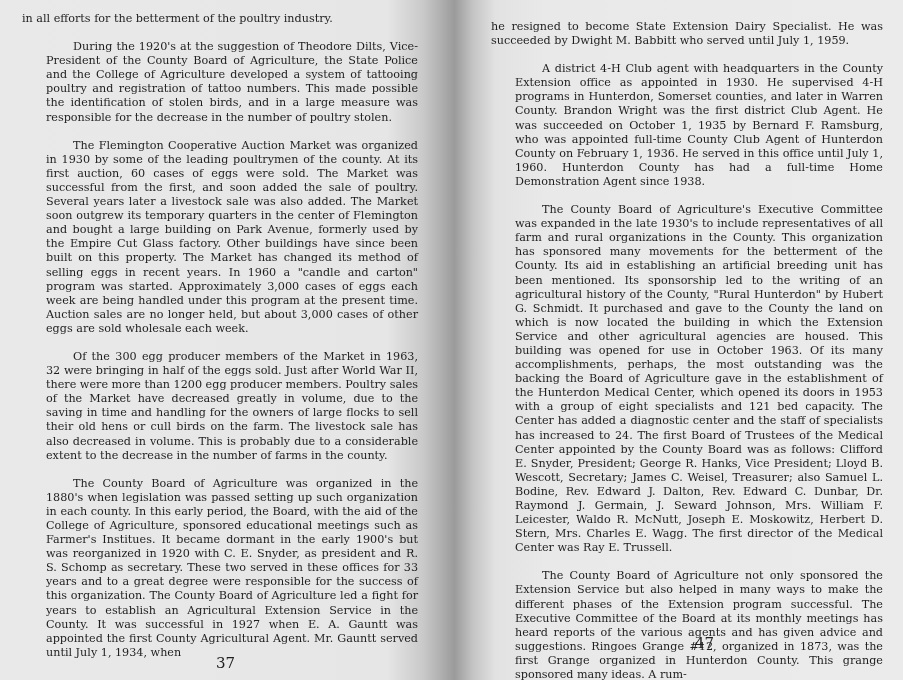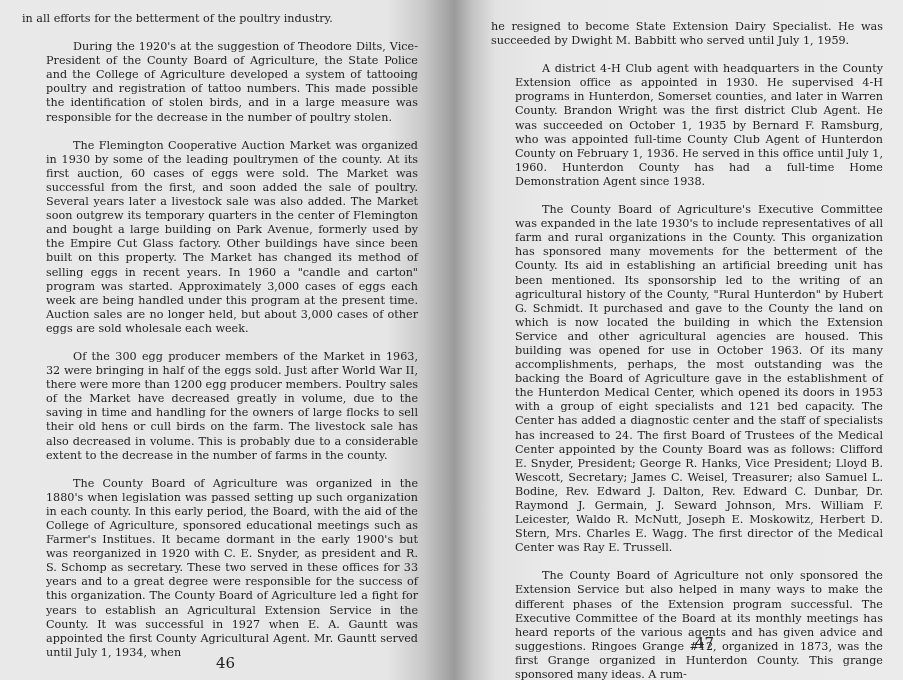--- a/index.html
+++ b/index.html
@@ -17,21 +17,21 @@
 </head>
 <body>
 
 <div class="spread">
   <div class="page page-left">
     <p class="para">in all efforts for the betterment of the poultry industry.</p>
     <p class="para indent">During the 1920's at the suggestion of Theodore Dilts, Vice-President of the County Board of Agriculture, the State Police and the College of Agriculture developed a system of tattooing poultry and registration of tattoo numbers. This made possible the identification of stolen birds, and in a large measure was responsible for the decrease in the number of poultry stolen.</p>
     <p class="para indent">The Flemington Cooperative Auction Market was organized in 1930 by some of the leading poultrymen of the county. At its first auction, 60 cases of eggs were sold. The Market was successful from the first, and soon added the sale of poultry. Several years later a livestock sale was also added. The Market soon outgrew its temporary quarters in the center of Flemington and bought a large building on Park Avenue, formerly used by the Empire Cut Glass factory. Other buildings have since been built on this property. The Market has changed its method of selling eggs in recent years. In 1960 a "candle and carton" program was started. Approximately 3,000 cases of eggs each week are being handled under this program at the present time. Auction sales are no longer held, but about 3,000 cases of other eggs are sold wholesale each week.</p>
     <p class="para indent">Of the 300 egg producer members of the Market in 1963, 32 were bringing in half of the eggs sold. Just after World War II, there were more than 1200 egg producer members. Poultry sales of the Market have decreased greatly in volume, due to the saving in time and handling for the owners of large flocks to sell their old hens or cull birds on the farm. The livestock sale has also decreased in volume. This is probably due to a considerable extent to the decrease in the number of farms in the county.</p>
     <p class="para indent">The County Board of Agriculture was organized in the 1880's when legislation was passed setting up such organization in each county. In this early period, the Board, with the aid of the College of Agriculture, sponsored educational meetings such as Farmer's Institues. It became dormant in the early 1900's but was reorganized in 1920 with C. E. Snyder, as president and R. S. Schomp as secretary. These two served in these offices for 33 years and to a great degree were responsible for the success of this organization. The County Board of Agriculture led a fight for years to establish an Agricultural Extension Service in the County. It was successful in 1927 when E. A. Gauntt was appointed the first County Agricultural Agent. Mr. Gauntt served until July 1, 1934, when</p>
-    <div class="page-number">46</div>
+    <div class="page-number">37</div>
   </div>
   <div class="page page-right">
     <p class="para">he resigned to become State Extension Dairy Specialist. He was succeeded by Dwight M. Babbitt who served until July 1, 1959.</p>
     <p class="para indent">A district 4-H Club agent with headquarters in the County Extension office as appointed in 1930. He supervised 4-H programs in Hunterdon, Somerset counties, and later in Warren County. Brandon Wright was the first district Club Agent. He was succeeded on October 1, 1935 by Bernard F. Ramsburg, who was appointed full-time County Club Agent of Hunterdon County on February 1, 1936. He served in this office until July 1, 1960. Hunterdon County has had a full-time Home Demonstration Agent since 1938.</p>
     <p class="para indent">The County Board of Agriculture's Executive Committee was expanded in the late 1930's to include representatives of all farm and rural organizations in the County. This organization has sponsored many movements for the betterment of the County. Its aid in establishing an artificial breeding unit has been mentioned. Its sponsorship led to the writing of an agricultural history of the County, "Rural Hunterdon" by Hubert G. Schmidt. It purchased and gave to the County the land on which is now located the building in which the Extension Service and other agricultural agencies are housed. This building was opened for use in October 1963. Of its many accomplishments, perhaps, the most outstanding was the backing the Board of Agriculture gave in the establishment of the Hunterdon Medical Center, which opened its doors in 1953 with a group of eight specialists and 121 bed capacity. The Center has added a diagnostic center and the staff of specialists has increased to 24. The first Board of Trustees of the Medical Center appointed by the County Board was as follows: Clifford E. Snyder, President; George R. Hanks, Vice President; Lloyd B. Wescott, Secretary; James C. Weisel, Treasurer; also Samuel L. Bodine, Rev. Edward J. Dalton, Rev. Edward C. Dunbar, Dr. Raymond J. Germain, J. Seward Johnson, Mrs. William F. Leicester, Waldo R. McNutt, Joseph E. Moskowitz, Herbert D. Stern, Mrs. Charles E. Wagg. The first director of the Medical Center was Ray E. Trussell.</p>
     <p class="para indent">The County Board of Agriculture not only sponsored the Extension Service but also helped in many ways to make the different phases of the Extension program successful. The Executive Committee of the Board at its monthly meetings has heard reports of the various agents and has given advice and suggestions. Ringoes Grange #12, organized in 1873, was the first Grange organized in Hunterdon County. This grange sponsored many ideas. A rum-</p>
     <div class="page-number">47</div>
   </div>
 </div>
 

